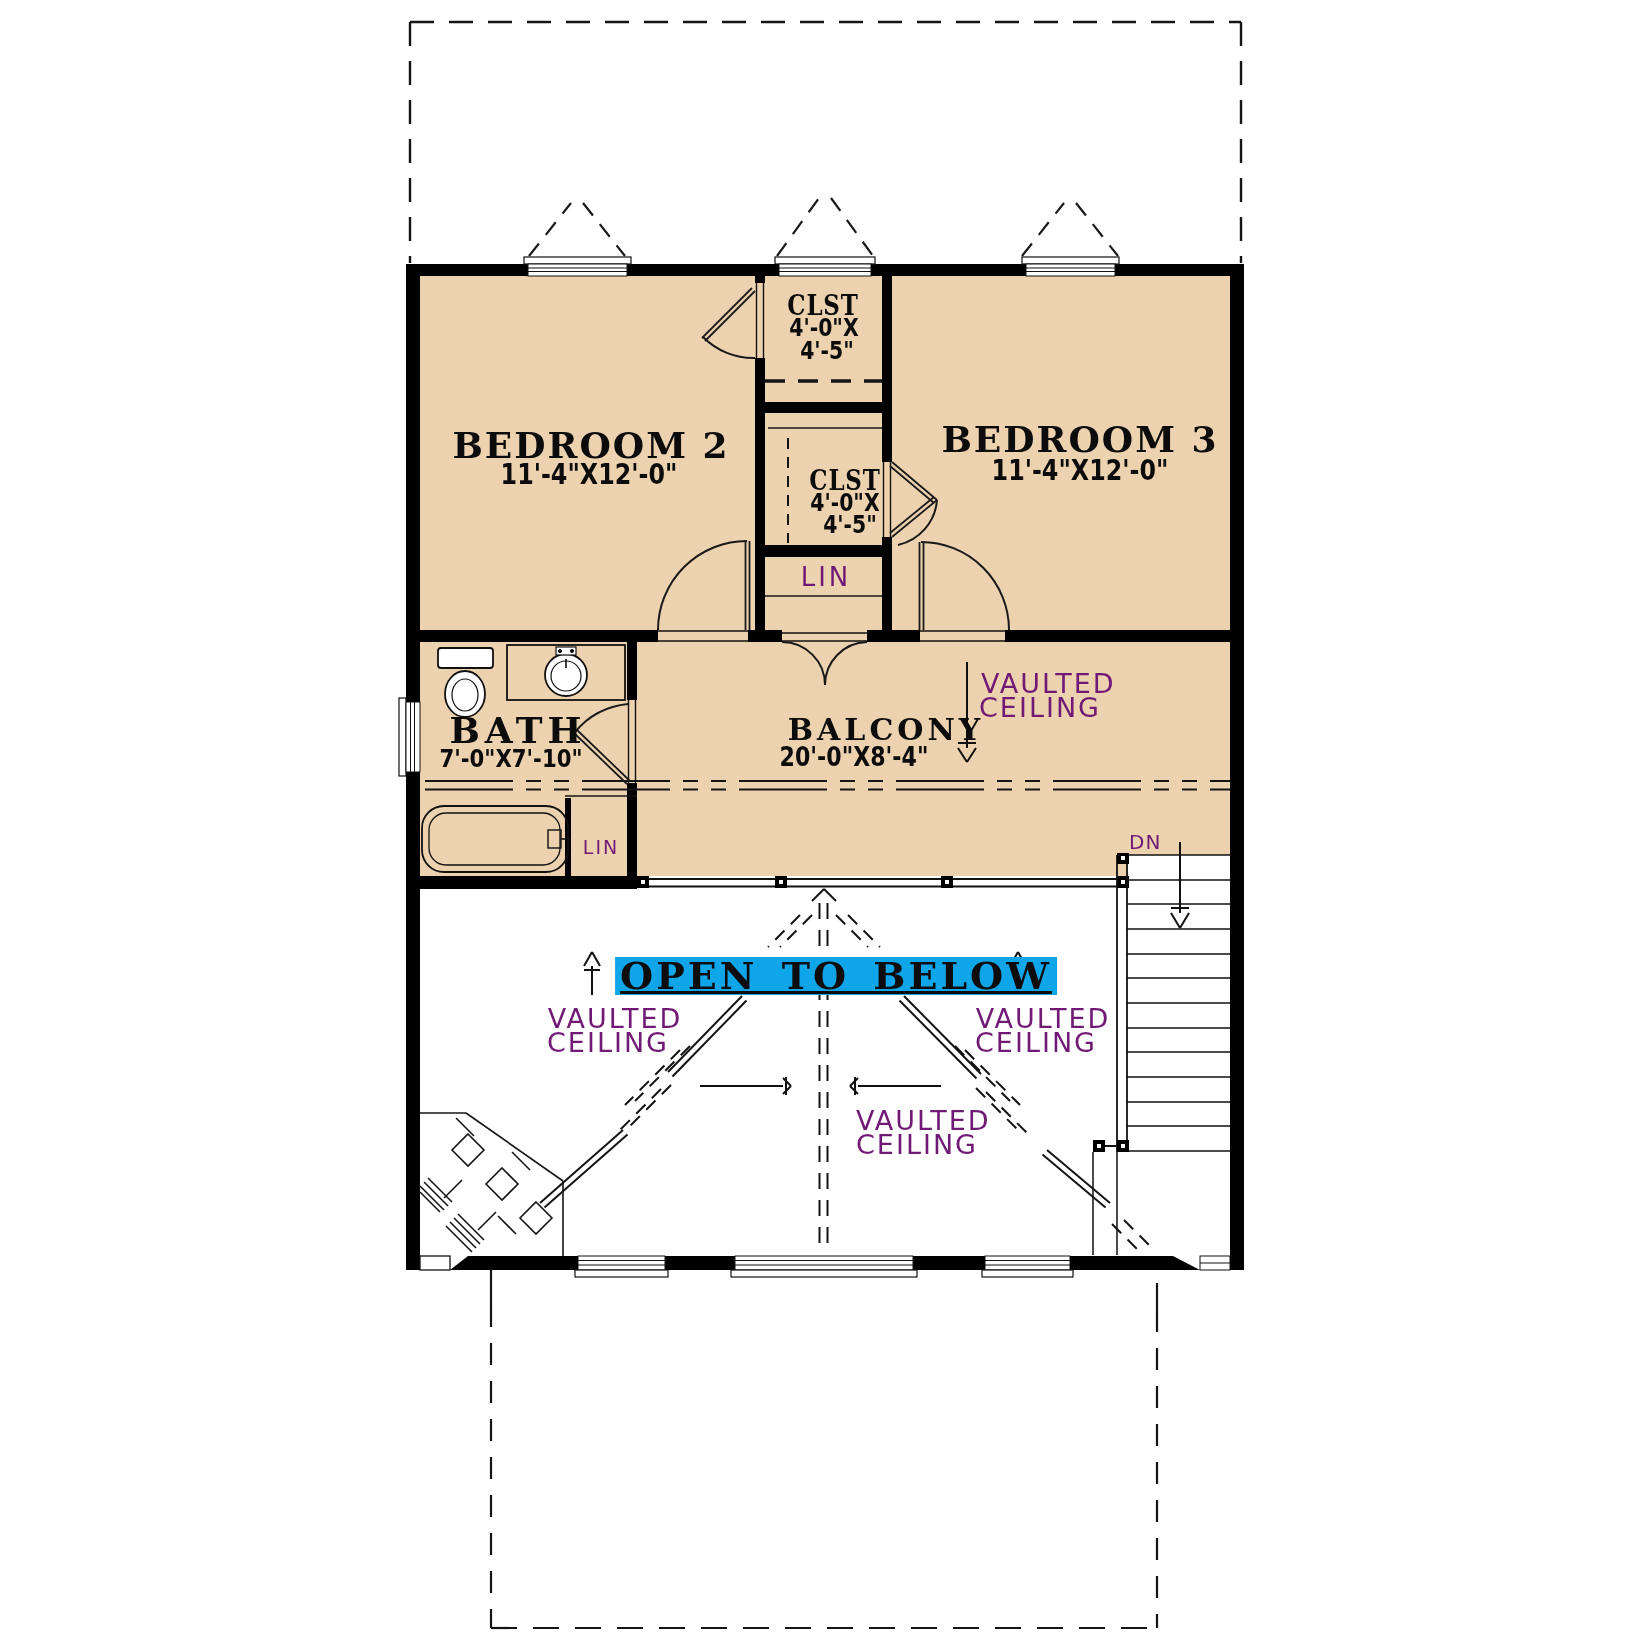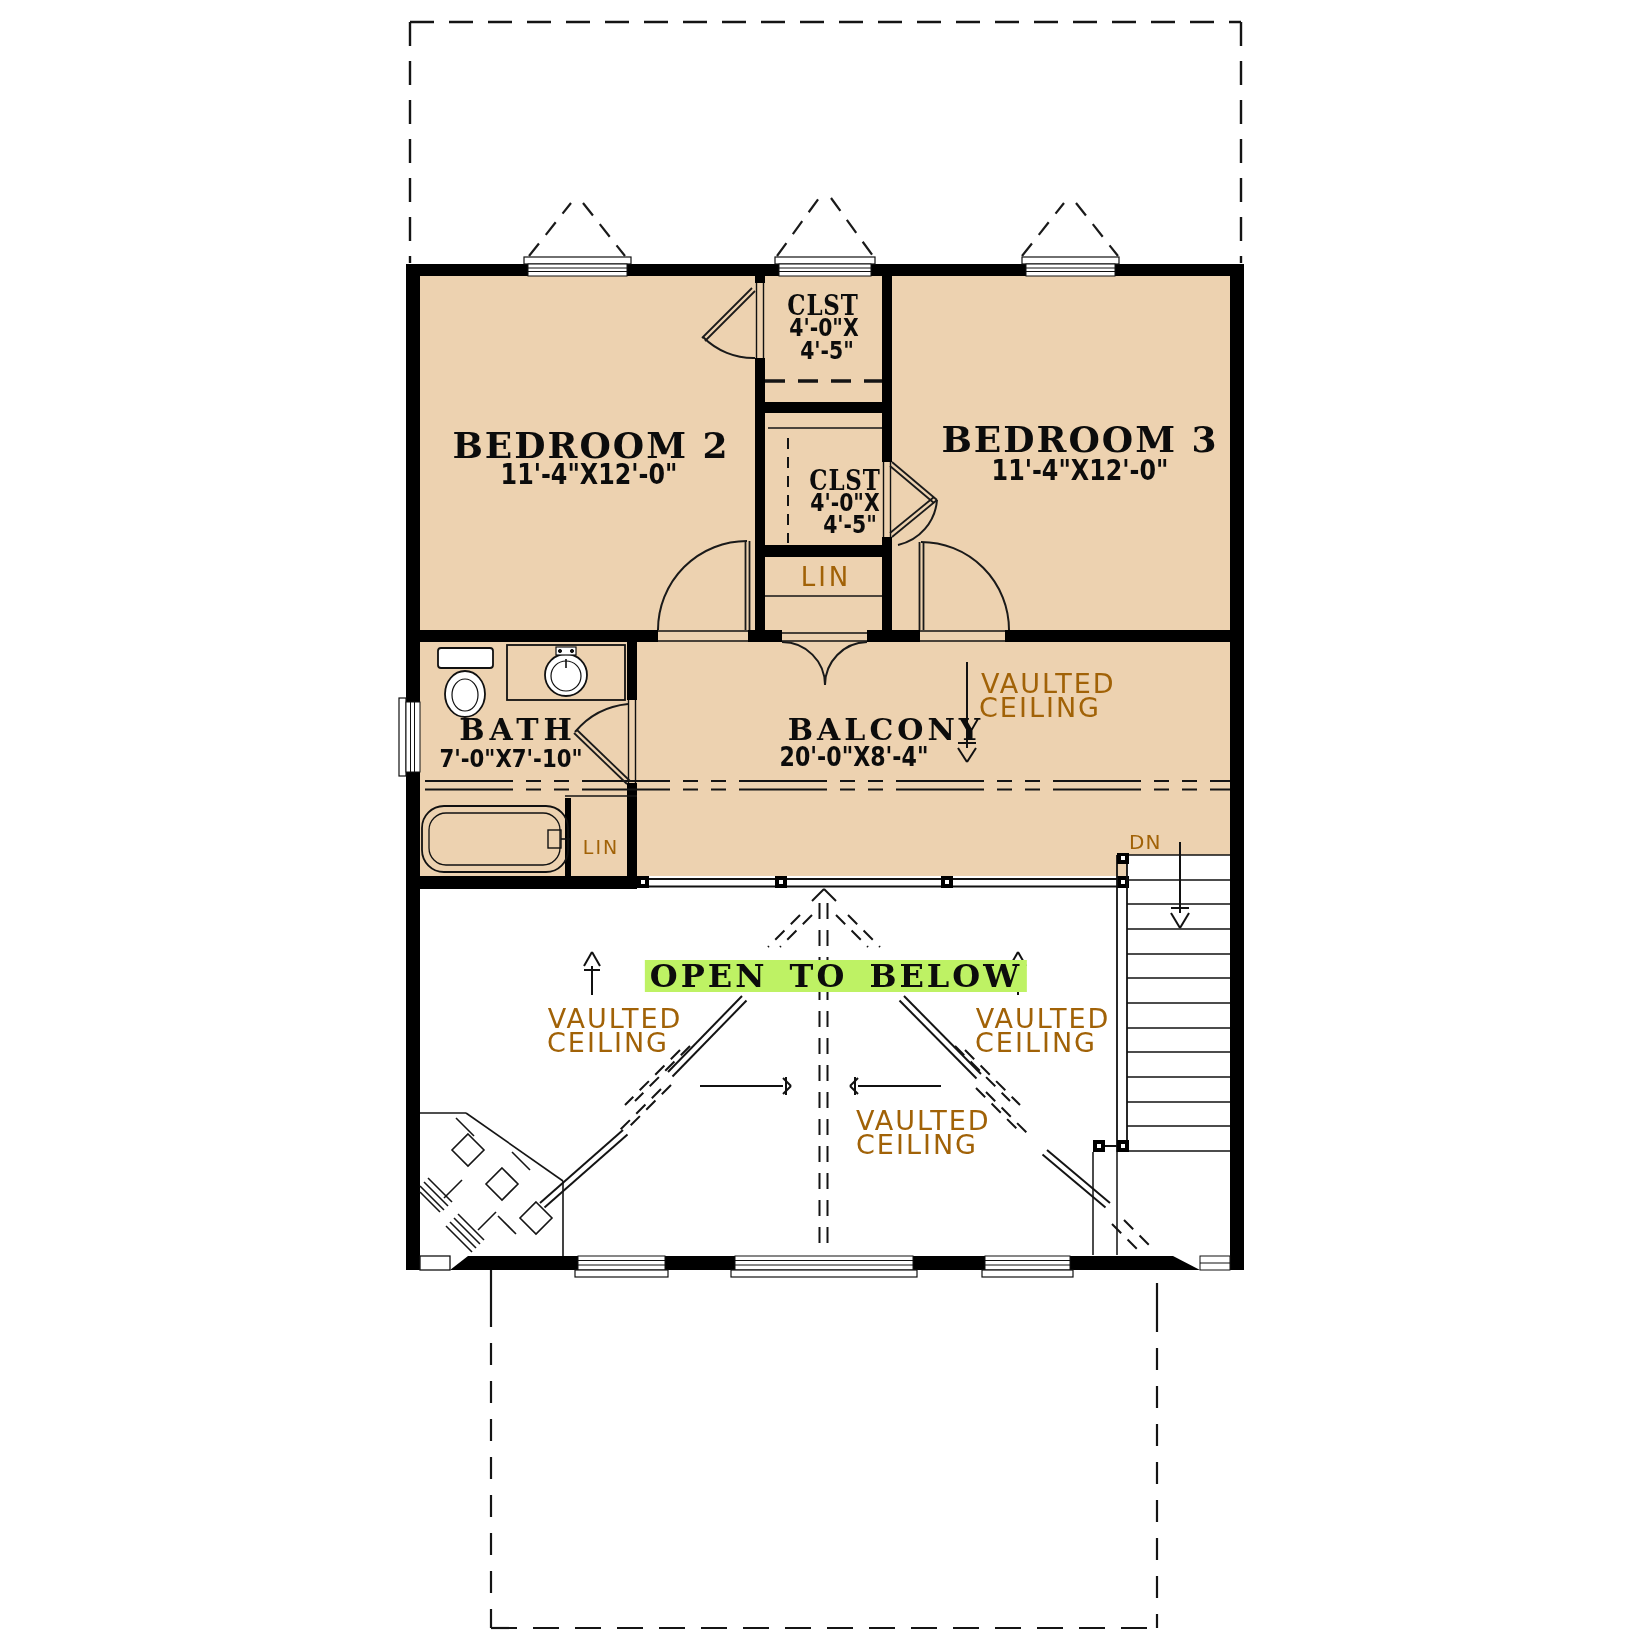--- a/index.html
+++ b/index.html
@@ -3,21 +3,21 @@
 <meta charset="utf-8">
 <style>
   html,body{margin:0;padding:0;background:#ffffff;}
   #stage{position:relative;width:1650px;height:1650px;background:#ffffff;overflow:hidden;
          font-family:"DejaVu Sans",sans-serif;}
   #stage svg{position:absolute;left:0;top:0;}
   .lbl{position:absolute;white-space:nowrap;transform:translate(-50%,-50%);color:#0c0c0c;line-height:1;}
   .la{transform:translateY(-50%);} 
   .serif{font-family:"DejaVu Serif",serif;font-weight:700;}
   .dims{font-family:"DejaVu Sans",sans-serif;font-weight:700;color:#0c0c0c;}
-  .annot{font-family:"DejaVu Sans",sans-serif;font-weight:400;color:#a16207;}
+  .annot{font-family:"DejaVu Sans",sans-serif;font-weight:400;color:#701a75;}
   .sx{transform:translate(-50%,-50%) scaleX(0.85);}
 </style>
 </head>
 <body>
 
 <div id="stage">
 
 <svg width="1650" height="1650" viewBox="0 0 1650 1650">
 
   <g>
@@ -374,34 +374,34 @@
   <div class="lbl serif sx" style="left:823px;top:305px;font-size:27px;letter-spacing:1px;">CLST</div>
   <div class="lbl dims sx" style="left:824px;top:328px;font-size:24px;">4'-0"X</div>
   <div class="lbl dims sx" style="left:827px;top:351px;font-size:24px;">4'-5"</div>
 
   <div class="lbl serif sx" style="left:845px;top:480px;font-size:27px;letter-spacing:1px;">CLST</div>
   <div class="lbl dims sx" style="left:845px;top:503px;font-size:24px;">4'-0"X</div>
   <div class="lbl dims sx" style="left:850px;top:525px;font-size:24px;">4'-5"</div>
 
   <div class="lbl annot" style="left:826px;top:577px;font-size:26px;letter-spacing:3px;">LIN</div>
 
-  <div class="lbl serif" style="left:518px;top:730px;font-size:30px;letter-spacing:5px;">BATH</div>
+  <div class="lbl serif" style="left:518px;top:730px;font-size:36px;letter-spacing:5px;">BATH</div>
   <div class="lbl dims sx" style="left:511px;top:758px;font-size:25px;">7'-0"X7'-10"</div>
 
   <div class="lbl annot" style="left:601px;top:847px;font-size:19px;letter-spacing:2px;">LIN</div>
 
   <div class="lbl serif" style="left:857px;top:730px;font-size:30px;letter-spacing:4px;margin-left:29px;">BALCONY</div>
   <div class="lbl dims sx" style="left:854px;top:757px;font-size:26px;">20'-0"X8'-4"</div>
 
   <div class="lbl la annot" style="left:981px;top:683px;font-size:27px;letter-spacing:2px;">VAULTED</div>
   <div class="lbl la annot" style="left:979px;top:707px;font-size:27px;letter-spacing:2px;">CEILING</div>
 
   <div class="lbl la annot" style="left:1129px;top:842px;font-size:20px;letter-spacing:1px;text-align:right;">DN</div>
 
-  <div class="lbl serif" style="left:836px;top:976px;font-size:32px;letter-spacing:3px;word-spacing:8px;background:#bef264;padding:0 5px;">OPEN TO BELOW</div>
+  <div class="lbl serif" style="left:836px;top:976px;font-size:38px;letter-spacing:3px;word-spacing:8px;background:#0ea5e9;padding:0 5px;text-decoration:underline;">OPEN TO BELOW</div>
 
   <div class="lbl annot" style="left:615px;top:1018px;font-size:27px;letter-spacing:2px;">VAULTED</div>
   <div class="lbl annot" style="left:608px;top:1042px;font-size:27px;letter-spacing:2px;">CEILING</div>
 
   <div class="lbl annot" style="left:1043px;top:1018px;font-size:27px;letter-spacing:2px;">VAULTED</div>
   <div class="lbl annot" style="left:1036px;top:1042px;font-size:27px;letter-spacing:2px;">CEILING</div>
 
   <div class="lbl la annot" style="left:856px;top:1120px;font-size:27px;letter-spacing:2px;">VAULTED</div>
   <div class="lbl la annot" style="left:856px;top:1144px;font-size:27px;letter-spacing:2px;">CEILING</div>
 

